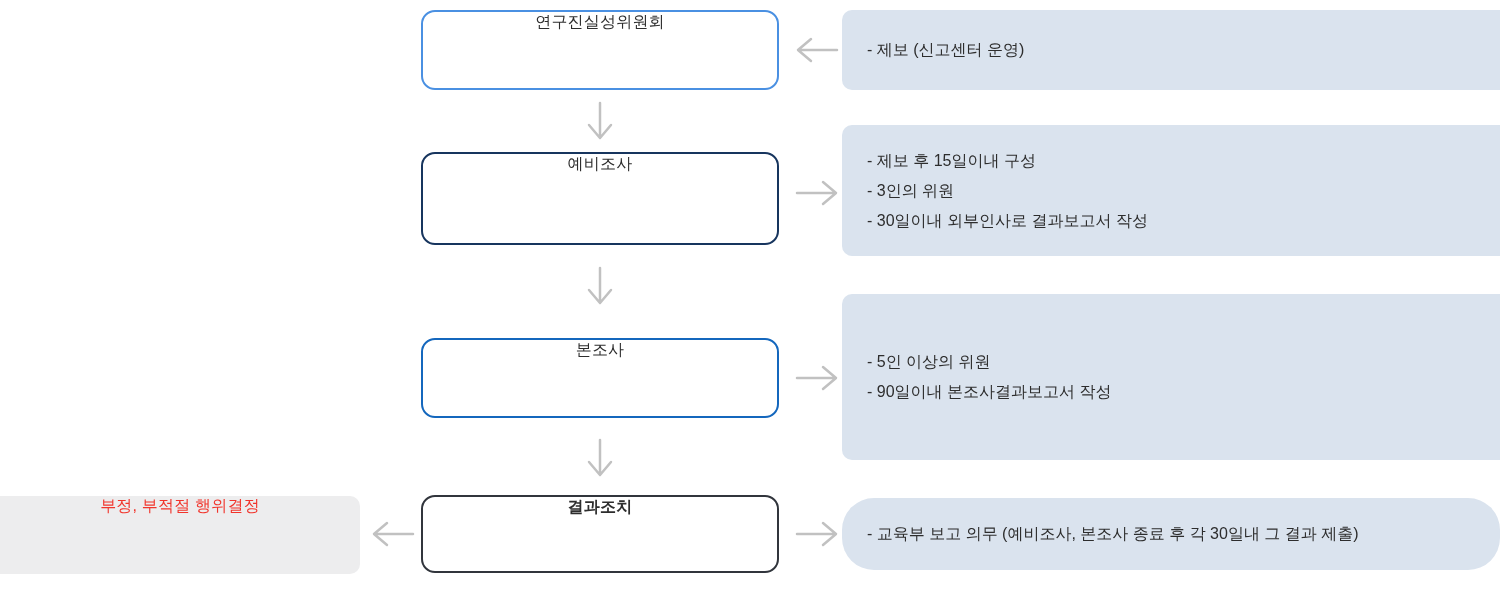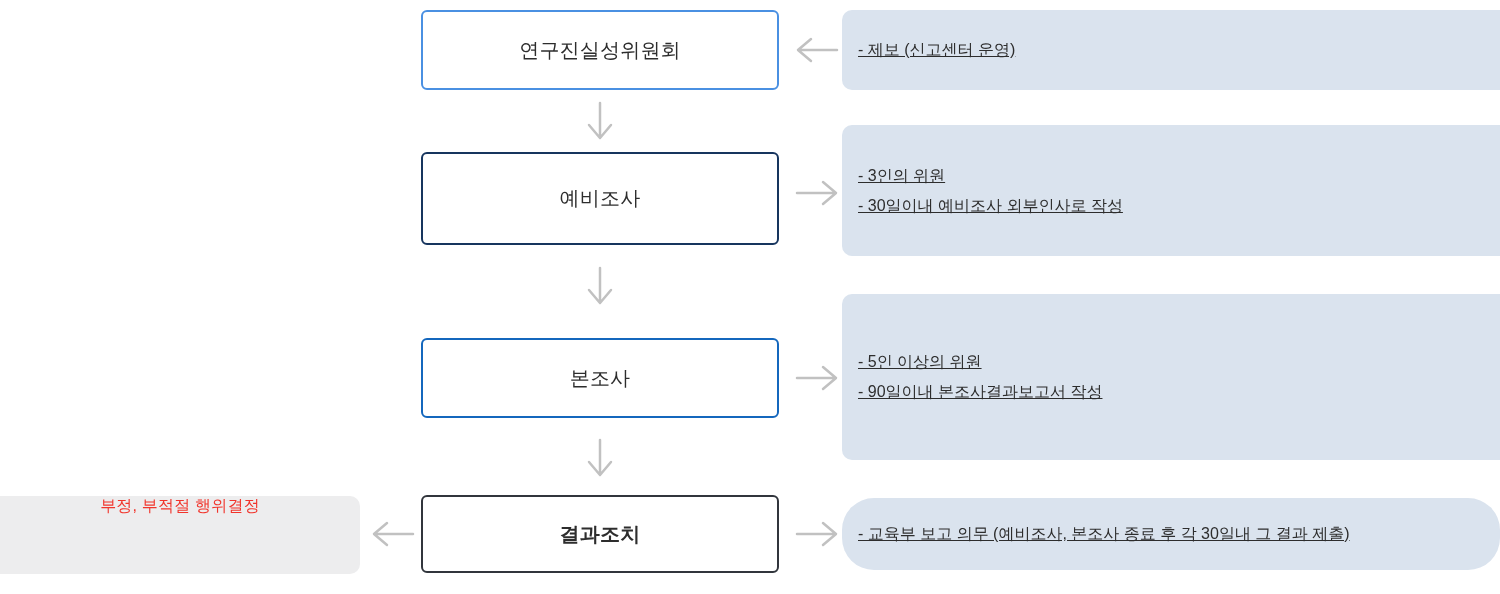--- a/index.html
+++ b/index.html
@@ -4,34 +4,34 @@
 <style>
   html,body{margin:0;padding:0;background:#ffffff;}
   .stage{
     position:relative;width:1500px;height:594px;background:#ffffff;
     font-family:"Liberation Sans","DejaVu Sans",sans-serif;
     overflow:hidden;
   }
   
   .cbox{
     position:absolute;left:421px;width:358px;box-sizing:border-box;
-    background:var(--box-bg);border-radius:6px;
-    display:flex;align-items:center;justify-content:center;
-    font-size:20px;color:var(--text);letter-spacing:.2px;
+    background:var(--box-bg);border-radius:14px;
+    display:flex;justify-content:center;
+    font-size:16px;color:var(--text);letter-spacing:.2px;
   }
   .cbox.s1{border:2px solid var(--step1-border);}
   .cbox.s2{border:2px solid var(--step2-border);}
   .cbox.s3{border:2px solid var(--step3-border);}
   .cbox.s4{border:2px solid var(--step4-border);}
   
   .note{
     position:absolute;left:842px;right:0;box-sizing:border-box;
     background:var(--note-bg);border-radius:10px 0 0 10px;
     display:flex;flex-direction:column;justify-content:center;
-    padding-left:16px;color:var(--text);font-size:16px;text-decoration:underline;
+    padding-left:25px;color:var(--text);font-size:16px;
   }
   .note-line{line-height:30px;white-space:nowrap;}
   
   .result{
     position:absolute;left:0;top:496px;width:360px;height:78px;
     background:var(--result-bg);border-radius:0 10px 10px 0;
     display:flex;align-items:flex-start;justify-content:center;
     color:var(--result-text);font-size:16px;letter-spacing:.2px;
   }
   .arrow{position:absolute;color:var(--arrow);line-height:0;}
@@ -62,22 +62,23 @@
 
   <div class="cbox s2" style="top:152px;height:93px;">
     <span>예비조사</span>
   </div>
   <div class="arrow" style="left:795px;top:177px;">
     <svg width="44" height="32" viewBox="0 0 44 32" fill="none" stroke="currentColor" stroke-width="2.5" stroke-linecap="round" stroke-linejoin="round">
       <path d="M2 16 H40 M28 5 L41 16 L28 27"></path>
     </svg>
   </div>
   <div class="note" style="top:125px;height:131px;">
+    <div class="note-line">- 제보 후 15일이내 구성</div>
     <div class="note-line">- 3인의 위원</div>
-    <div class="note-line">- 30일이내 예비조사 외부인사로 작성</div>
+    <div class="note-line">- 30일이내 외부인사로 결과보고서 작성</div>
   </div>
 
   <div class="arrow" style="left:584px;top:266px;">
     <svg width="32" height="40" viewBox="0 0 32 40" fill="none" stroke="currentColor" stroke-width="2.5" stroke-linecap="round" stroke-linejoin="round">
       <path d="M16 2 V36 M5 24 L16 37 L27 24"></path>
     </svg>
   </div>
 
   <div class="cbox s3" style="top:338px;height:80px;">
     <span>본조사</span>

